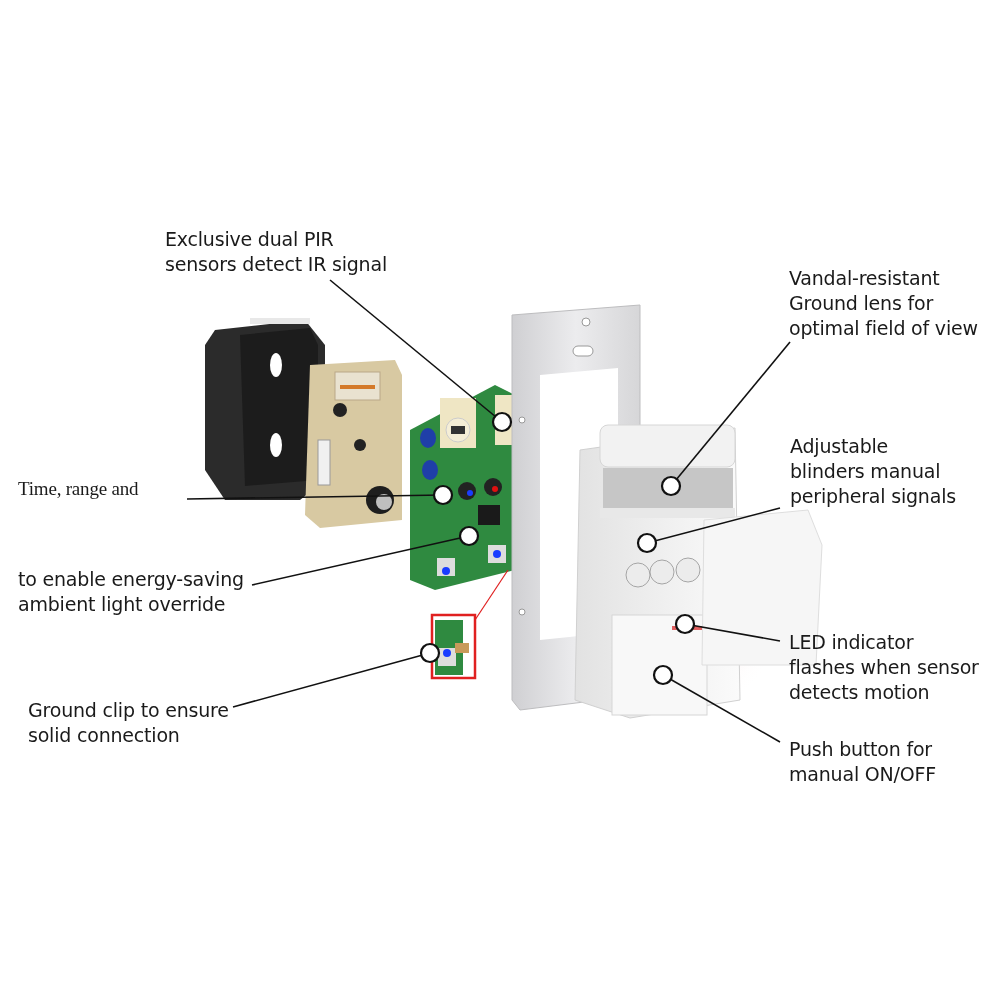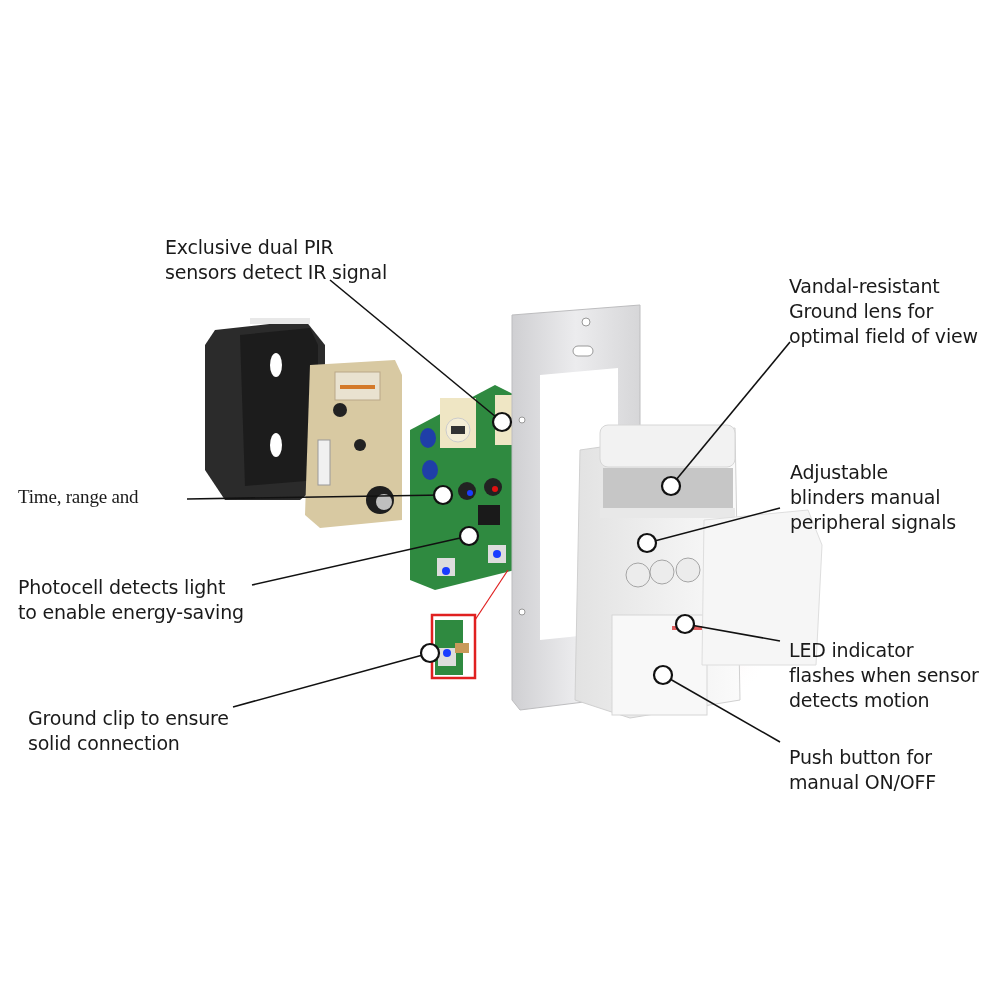--- a/index.html
+++ b/index.html
@@ -1,18 +1,18 @@
 <!DOCTYPE html>
 <html><head>
 <meta charset="utf-8">
 <style>
   html, body { margin: 0; padding: 0; background: #ffffff; }
   body { width: 1000px; height: 1000px; position: relative; overflow: hidden;
          font-family: "DejaVu Sans", "Liberation Sans", sans-serif; color: #1a1a1a; }
-  .label { position: absolute; font-size: 19px; line-height: 25px; white-space: nowrap; letter-spacing: -0.2px; margin-top: 8px; }
+  .label { position: absolute; font-size: 19px; line-height: 25px; white-space: nowrap; letter-spacing: -0.2px; }
   .label span { display: block; }
   svg.art { position: absolute; left: 0; top: 0; }
 </style>
 </head>
 <body>
 
 <svg class="art" width="1000" height="1000" viewBox="0 0 1000 1000">
   <defs>
     <linearGradient id="gPlate" x1="0" x2="1">
         <stop offset="0" stop-color="#cfcfd2"></stop>
@@ -126,33 +126,33 @@
 </svg>
 
 <div class="label" style="left:165px; top:227px;">
   <span>Exclusive dual PIR</span>
   <span>sensors detect IR signal</span>
 </div>
 <div class="label" style="left:18px; top:476px;font-family:Liberation Serif, serif;">
   <span>Time, range and</span>
 </div>
 <div class="label" style="left:18px; top:567px;">
-  <span>Photocell detects light</span>
   <span>to enable energy-saving</span>
+  <span>ambient light override</span>
 </div>
 <div class="label" style="left:28px; top:698px;">
   <span>Ground clip to ensure</span>
   <span>solid connection</span>
 </div>
 <div class="label" style="left:789px; top:266px;">
   <span>Vandal-resistant</span>
   <span>Ground lens for</span>
   <span>optimal field of view</span>
 </div>
-<div class="label" style="left:790px; top:452px;">
+<div class="label" style="left:790px; top:434px;">
   <span>Adjustable</span>
   <span>blinders manual</span>
   <span>peripheral signals</span>
 </div>
 <div class="label" style="left:789px; top:630px;">
   <span>LED indicator</span>
   <span>flashes when sensor</span>
   <span>detects motion</span>
 </div>
 <div class="label" style="left:789px; top:737px;">

